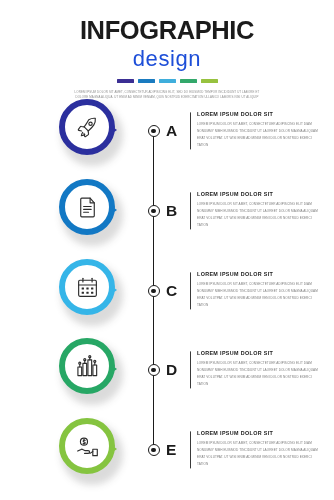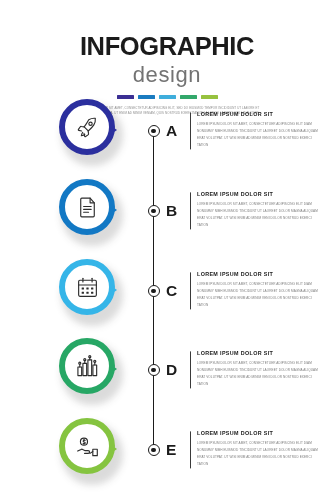--- a/index.html
+++ b/index.html
@@ -19,36 +19,36 @@
   
   .header {
     position: absolute;
     top: 0;
     left: 0;
     width: 334px;
     text-align: center;
   }
   .title-main {
     margin: 0;
-    padding-top: 34px;
+    padding-top: 18px;
     font-family: "Liberation Sans", sans-serif;
     font-weight: bold;
     font-size: 25.5px;
     letter-spacing: -0.4px;
     color: #1b1b1b;
     line-height: 1;
   }
   .title-sub {
     margin: 0;
     padding-top: 3px;
     font-family: "Liberation Sans", sans-serif;
     font-weight: normal;
     font-size: 22px;
     letter-spacing: 0.6px;
-    color: #737373;
+    color: #1d4ed8;
     line-height: 1.05;
   }
 
   .color-bars {
     display: flex;
     justify-content: center;
     gap: 4px;
     margin-top: 9px;
   }
   .color-bar {

